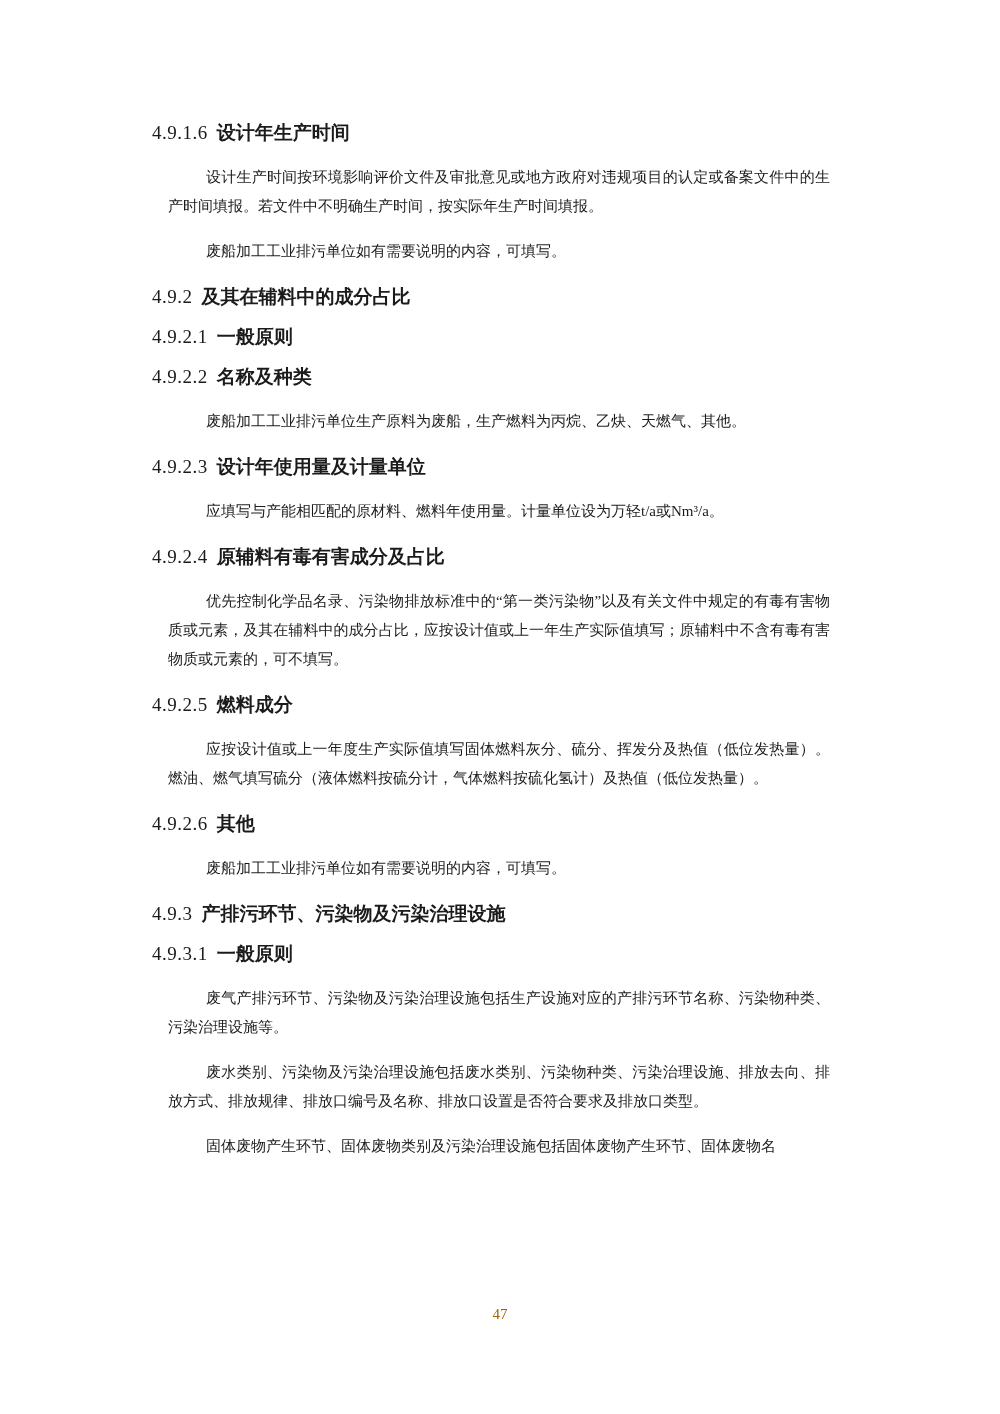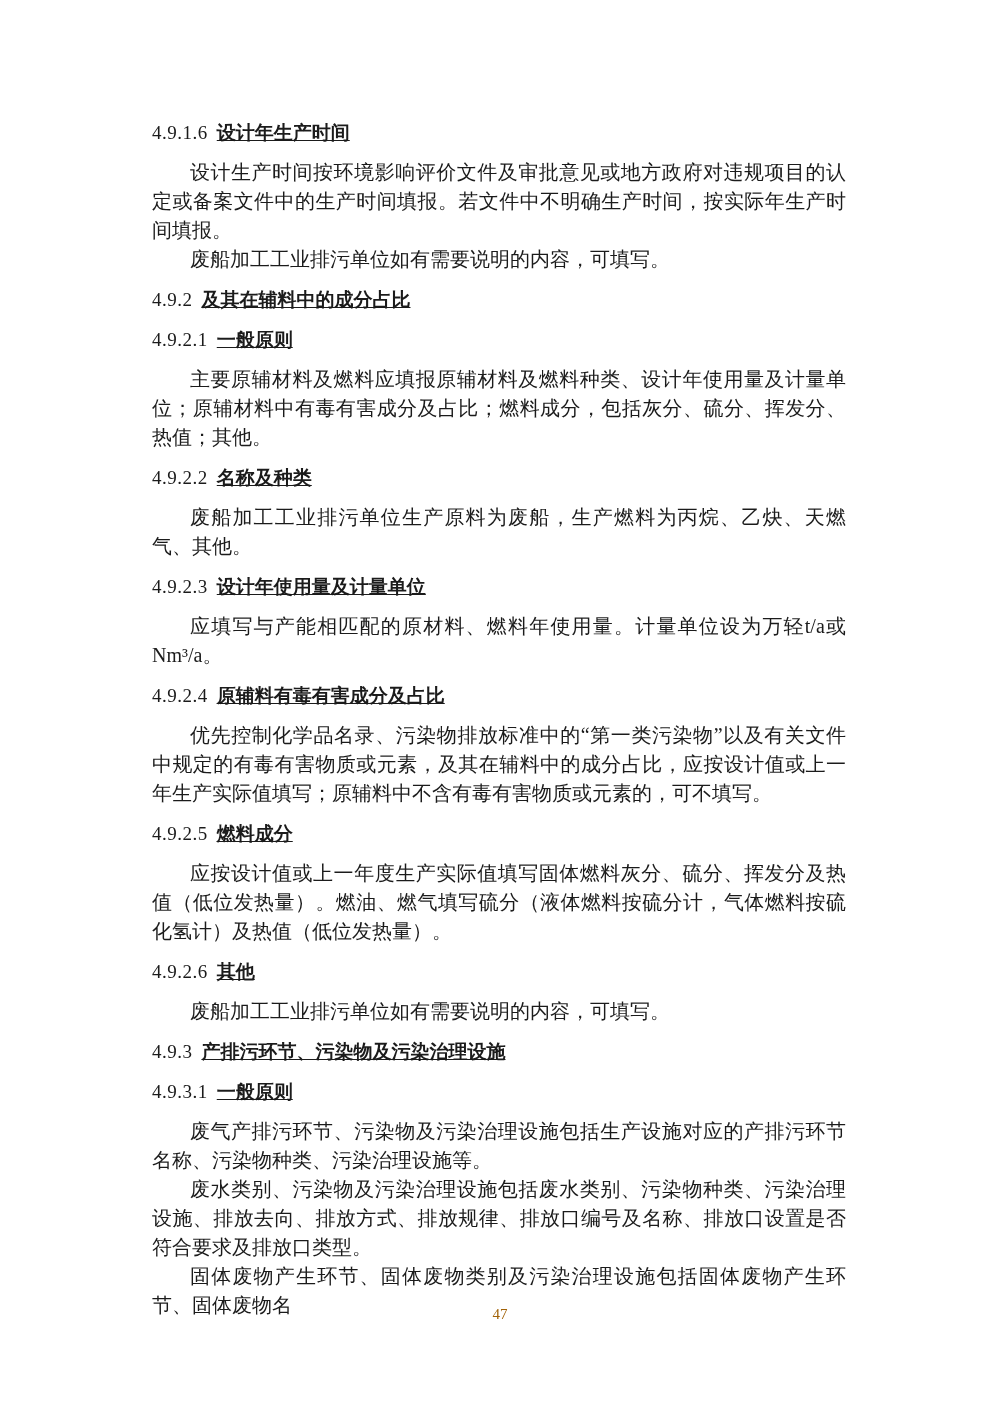--- a/index.html
+++ b/index.html
@@ -33,26 +33,25 @@
   }
   .heading .num {
     font-family: "Liberation Serif", "DejaVu Serif", serif;
     font-weight: 400;
     margin-right: 9px;
     letter-spacing: 0.5px;
   }
   .heading .zh {
     font-family: "Liberation Sans", "DejaVu Sans", sans-serif;
     font-weight: 700;
-    text-decoration: underline;
   }
   .para {
-    font-size: 20px;
+    font-size: 15px;
     line-height: 29px;
-    margin: 0;
+    margin: 16px;
     text-align: justify;
     text-indent: 38px;
     font-family: "Liberation Serif", "DejaVu Serif", serif;
   }
   .page-number {
     position: absolute;
     top: 1306px;
     left: 0;
     width: 100%;
     text-align: center;
@@ -67,21 +66,20 @@
 <div class="doc">
 
   <h3 class="heading"><span class="num">4.9.1.6</span><span class="zh">设计年生产时间</span></h3>
   <p class="para">设计生产时间按环境影响评价文件及审批意见或地方政府对违规项目的认定或备案文件中的生产时间填报。若文件中不明确生产时间，按实际年生产时间填报。</p>
 
   <p class="para">废船加工工业排污单位如有需要说明的内容，可填写。</p>
 
   <h3 class="heading"><span class="num">4.9.2</span><span class="zh">及其在辅料中的成分占比</span></h3>
 
   <h3 class="heading"><span class="num">4.9.2.1</span><span class="zh">一般原则</span></h3>
-  <p class="para">主要原辅材料及燃料应填报原辅材料及燃料种类、设计年使用量及计量单位；原辅材料中有毒有害成分及占比；燃料成分，包括灰分、硫分、挥发分、热值；其他。</p>
 
   <h3 class="heading"><span class="num">4.9.2.2</span><span class="zh">名称及种类</span></h3>
   <p class="para">废船加工工业排污单位生产原料为废船，生产燃料为丙烷、乙炔、天燃气、其他。</p>
 
   <h3 class="heading"><span class="num">4.9.2.3</span><span class="zh">设计年使用量及计量单位</span></h3>
   <p class="para">应填写与产能相匹配的原材料、燃料年使用量。计量单位设为万轻t/a或Nm³/a。</p>
 
   <h3 class="heading"><span class="num">4.9.2.4</span><span class="zh">原辅料有毒有害成分及占比</span></h3>
   <p class="para">优先控制化学品名录、污染物排放标准中的“第一类污染物”以及有关文件中规定的有毒有害物质或元素，及其在辅料中的成分占比，应按设计值或上一年生产实际值填写；原辅料中不含有毒有害物质或元素的，可不填写。</p>
 

